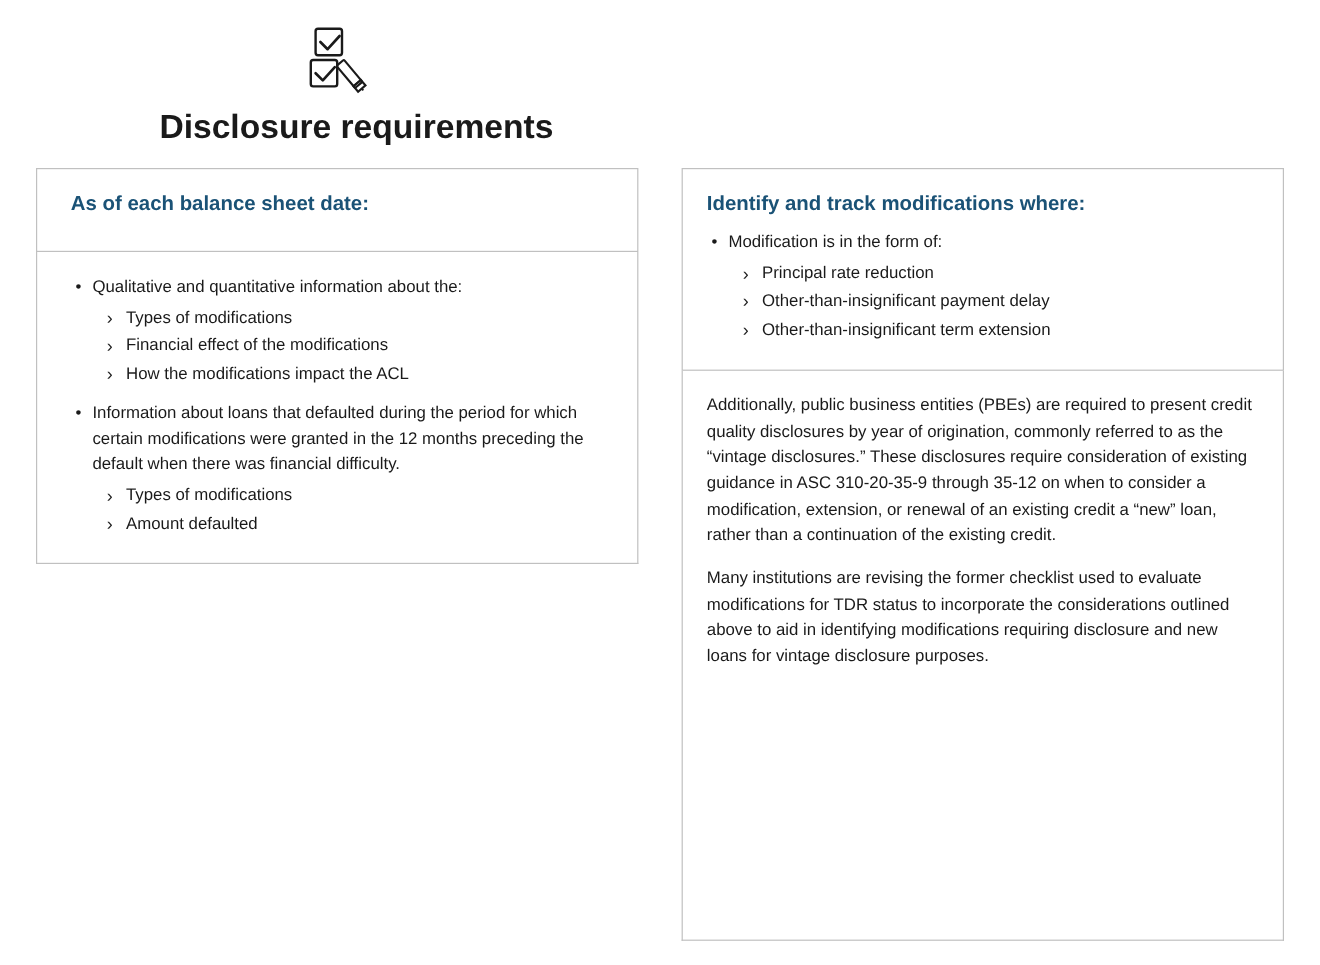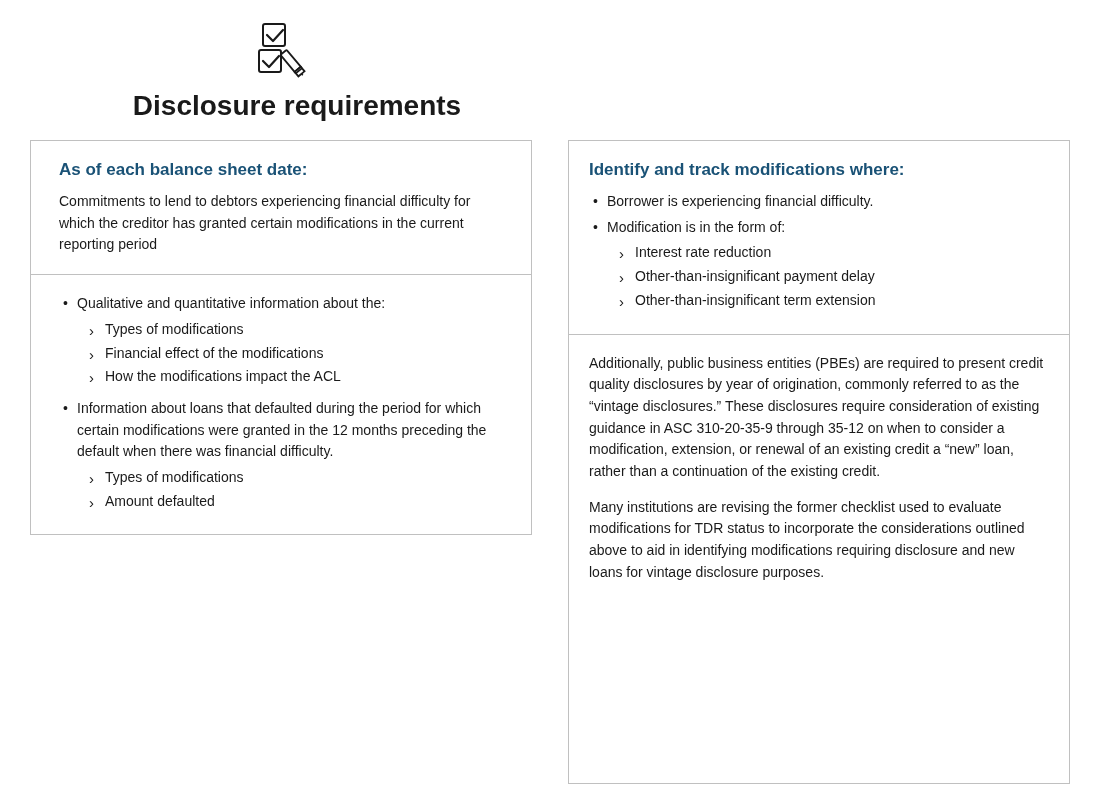--- a/index.html
+++ b/index.html
@@ -178,21 +178,20 @@
   </div>
 
 </div>
 
 <div class="content-row">
 
   <div class="left-panel">
 
     <div class="card">
       <div class="card-title">As of each balance sheet date:</div>
-      <p class="card-text">Commitments to lend to debtors experiencing financial difficulty for which the creditor has granted certain modifications in the current reporting period</p>
     </div>
 
     <div class="card">
 
       <ul class="bullet-list">
         <li>
           <span>Qualitative and quantitative information about the:</span>
           <ul class="sub-list">
             <li><span>Types of modifications</span></li>
             <li><span>Financial effect of the modifications</span></li>
@@ -209,27 +208,24 @@
       </ul>
     </div>
 
   </div>
 
   <div class="right-panel">
 
     <div class="right-card-top">
       <div class="card-title">Identify and track modifications where:</div>
       <ul class="bullet-list">
-        <li>
-          <span>Borrower is experiencing financial difficulty.</span>
-        </li>
         <li style="margin-top: 4px;">
           <span>Modification is in the form of:</span>
           <ul class="sub-list">
-            <li><span>Interest rate reduction</span></li>
+            <li><span>Principal rate reduction</span></li>
             <li><span>Other-than-insignificant payment delay</span></li>
             <li><span>Other-than-insignificant term extension</span></li>
           </ul>
         </li>
       </ul>
     </div>
 
     <div class="right-card-bottom">
       <p class="card-text mb-8">Additionally, public business entities (PBEs) are required to present credit quality disclosures by year of origination, commonly referred to as the “vintage disclosures.” These disclosures require consideration of existing guidance in ASC 310-20-35-9 through 35-12 on when to consider a modification, extension, or renewal of an existing credit a “new” loan, rather than a continuation of the existing credit.</p>
       <p class="card-text mt-8" style="margin-top: 14px;">Many institutions are revising the former checklist used to evaluate modifications for TDR status to incorporate the considerations outlined above to aid in identifying modifications requiring disclosure and new loans for vintage disclosure purposes.</p>

